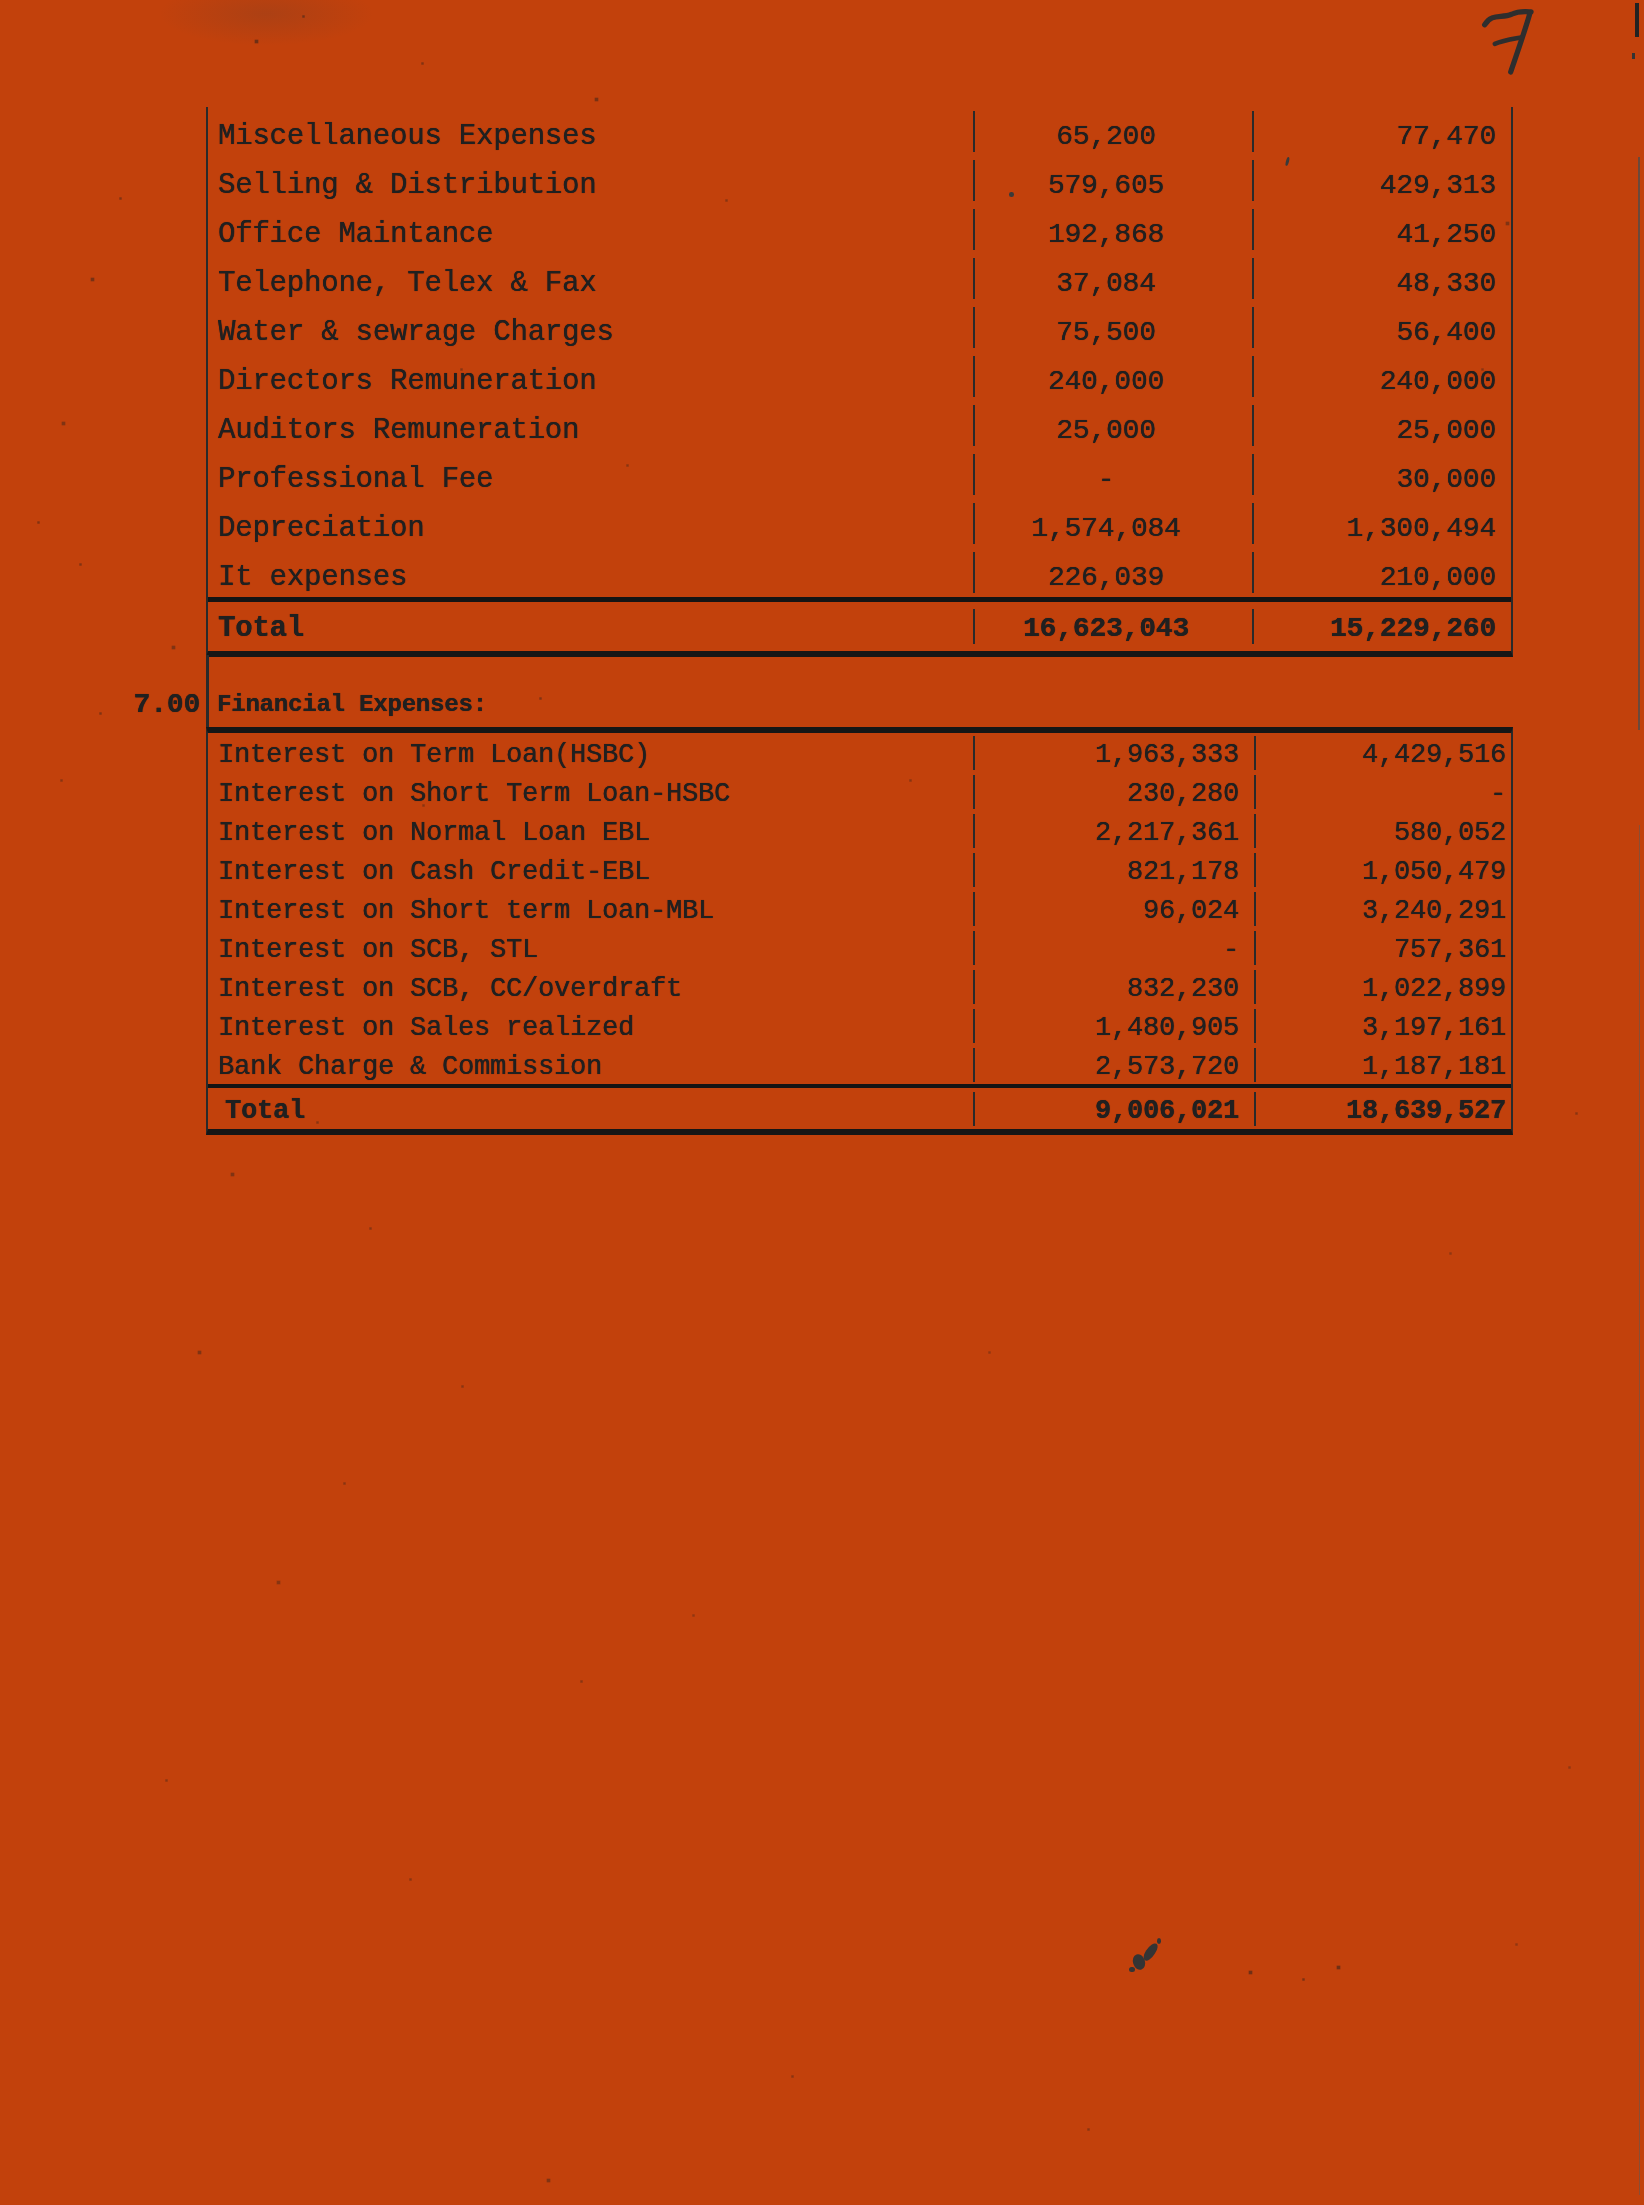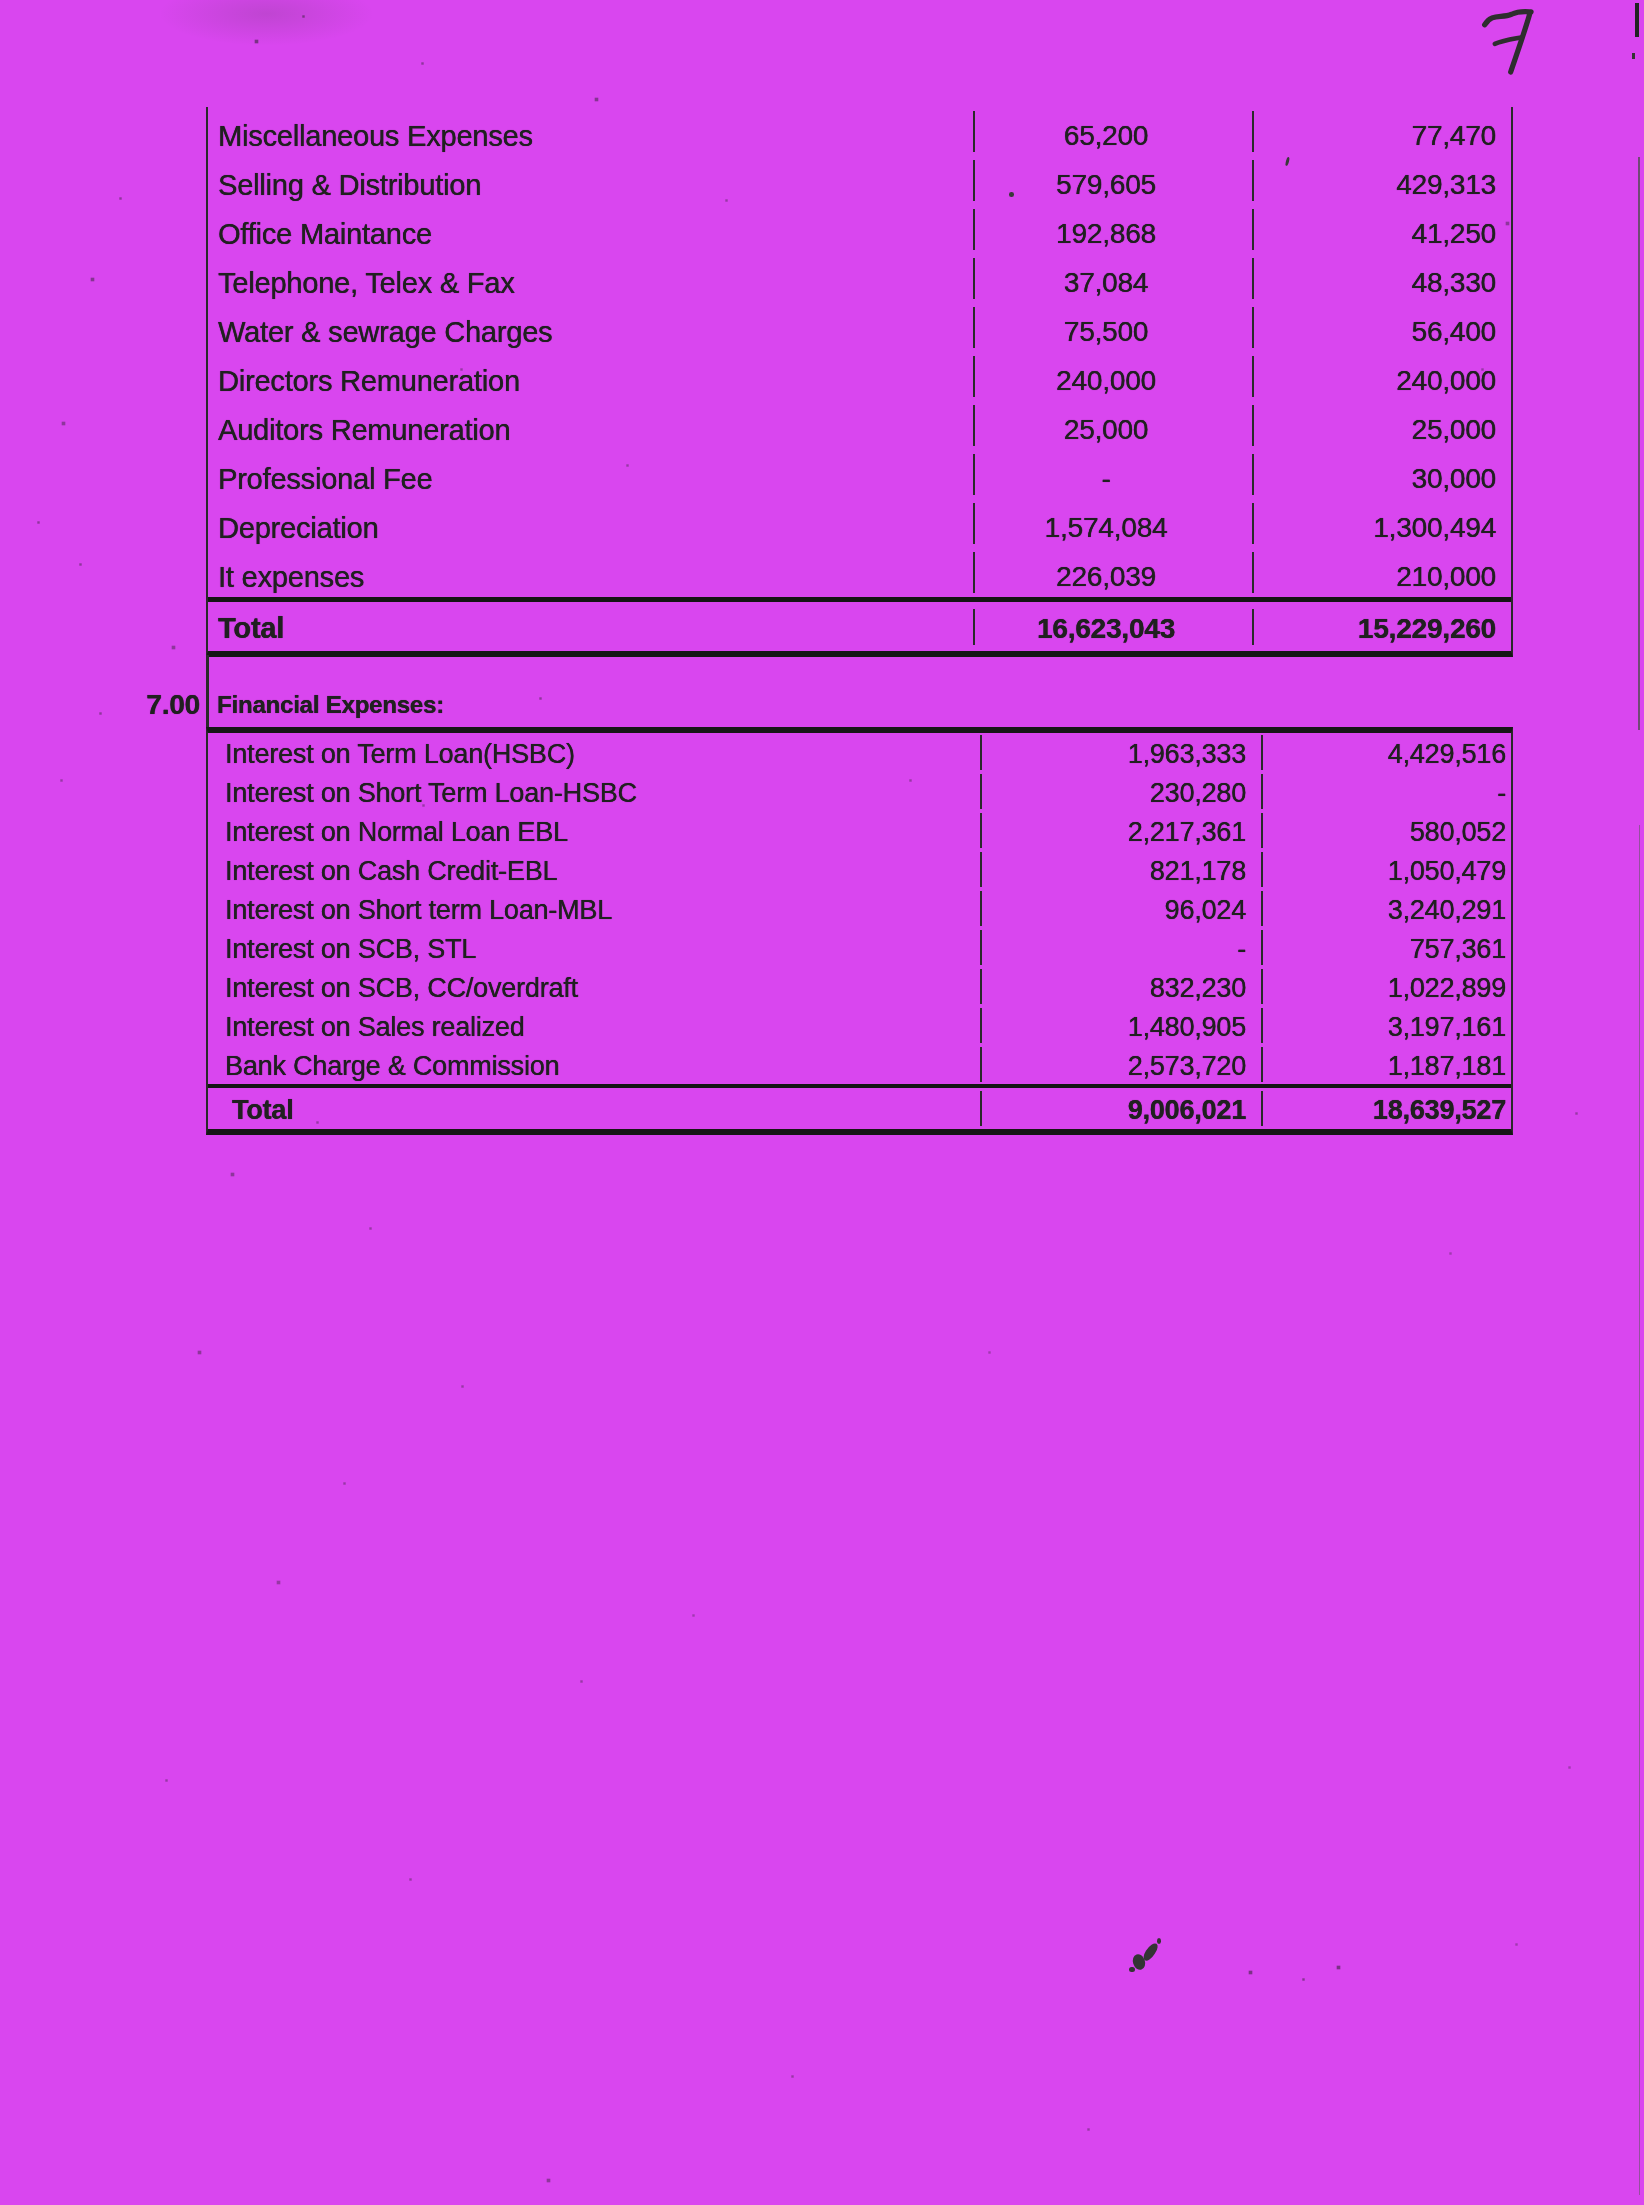--- a/index.html
+++ b/index.html
@@ -1,22 +1,22 @@
 <!DOCTYPE html>
 <html style="font-size:10.5px"><head>
 <meta charset="utf-8">
 <style>
   html, body { margin: 0; padding: 0; background: #e8e8e8; }
   .page {
     position: relative;
     width: 1644px;
     height: 2205px;
-    background: #d946ef;
+    background: #c2410c;
     overflow: hidden;
-    font-family: Liberation Sans, sans-serif;
+    font-family: Liberation Mono, monospace;
     color: #1b1b1b;
   }
   
   .scantext {
     color: #202020;
     text-shadow: 0 0 0.7px rgba(25,25,25,.85), 0.4px 0.4px 0 rgba(40,40,40,.55);
     letter-spacing: -0.2px;
     white-space: nowrap;
   }
   
@@ -57,21 +57,21 @@
     left: 206px; top: 727px;
     width: 1307px;
     box-sizing: border-box;
     border-left: 2.6px solid #2a2a2a;
     border-right: 2.6px solid #2a2a2a;
     border-top: 6px solid #161616;
     border-bottom: 6px solid #161616;
   }
   .t2 .row { display: flex; height: 39px; align-items: center; }
   .t2 .row .cell { box-sizing: border-box; padding-top: 4px; }
-  .t2 .c-label { width: 765px; padding-left: 10px; font-size: 27px; margin-left: 7px; }
+  .t2 .c-label { width: 765px; padding-left: 10px; font-size: 27px; }
   .t2 .c-num1 { width: 281px; border-left: 2.6px solid #2a2a2a; text-align: right; padding-right: 15px; font-size: 27px; }
   .t2 .c-num2 { flex: 1; border-left: 2.6px solid #2a2a2a; text-align: right; padding-right: 5px; font-size: 27px; }
   .t2 .total-row { border-top: 4.6px solid #141414; height: 41px; font-weight: 700; }
   .t2 .total-row .c-label { padding-left: 17px; }
   
   .hand-seven {
     position: absolute;
     left: 1475px; top: 1.3px;
     width: 72px; height: 79px;
     transform: rotate(-3deg);

